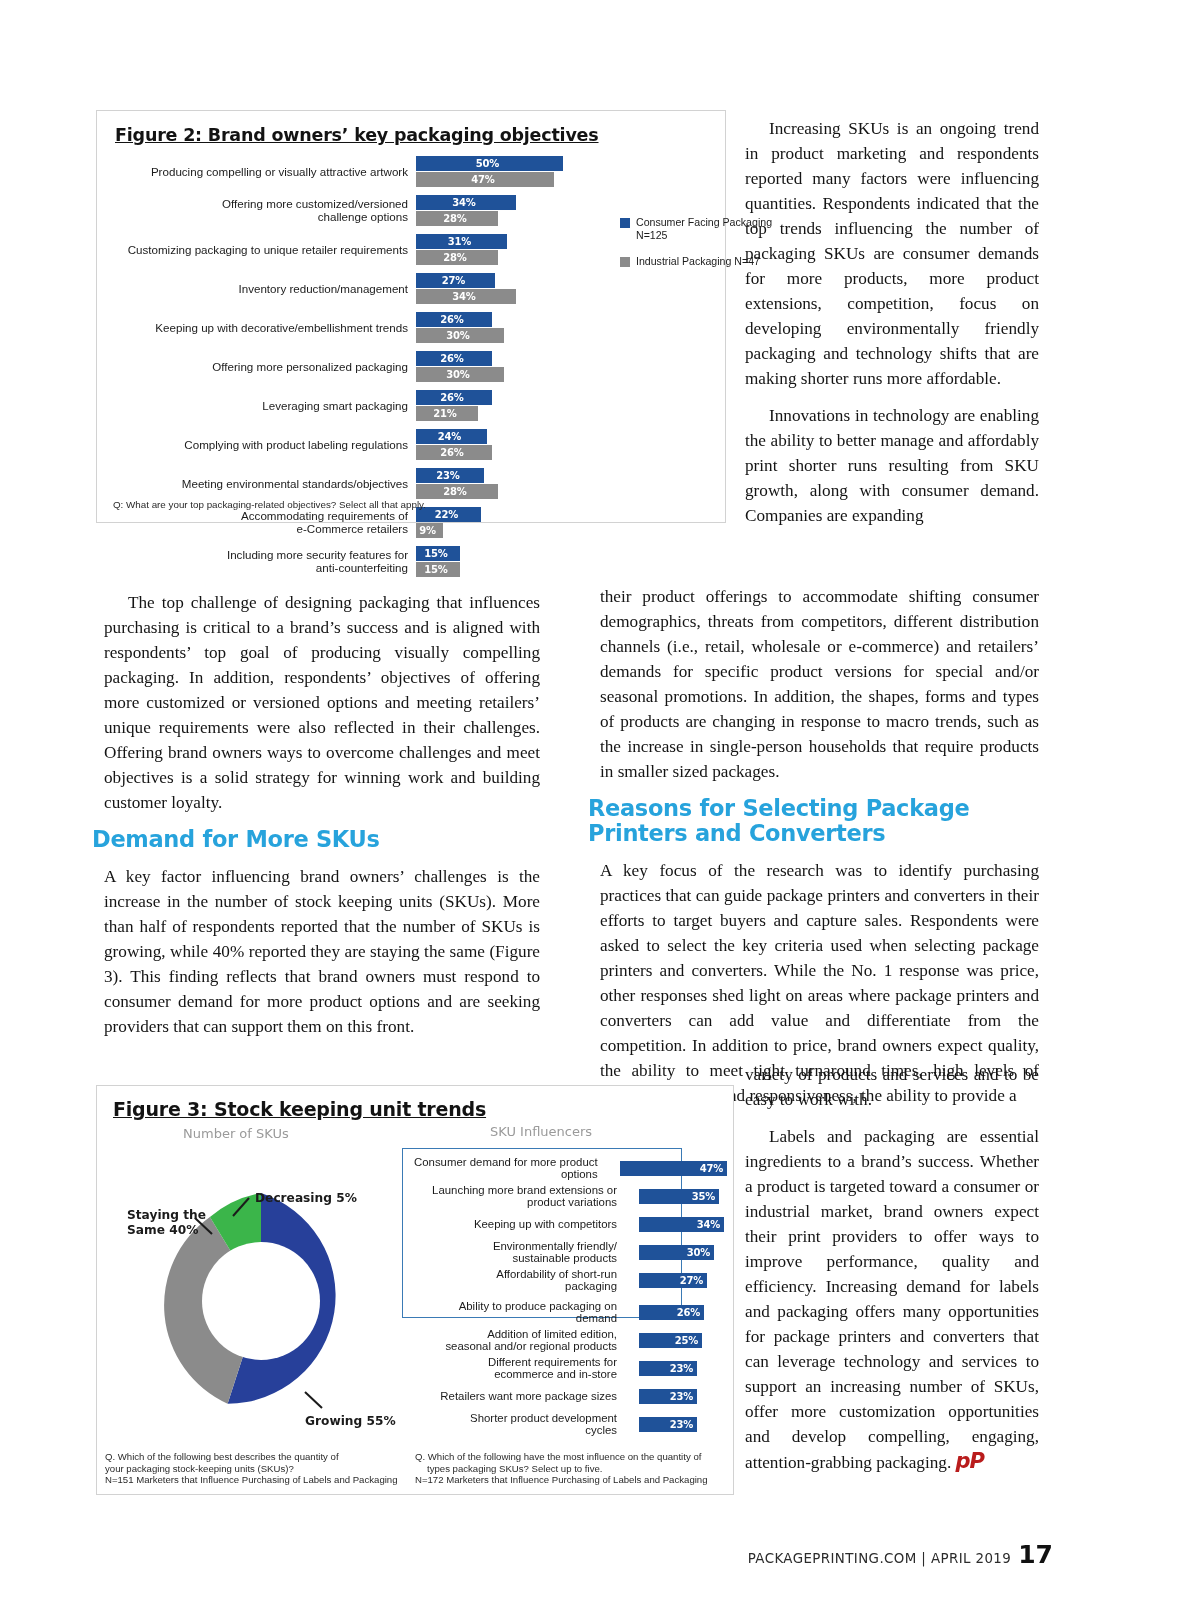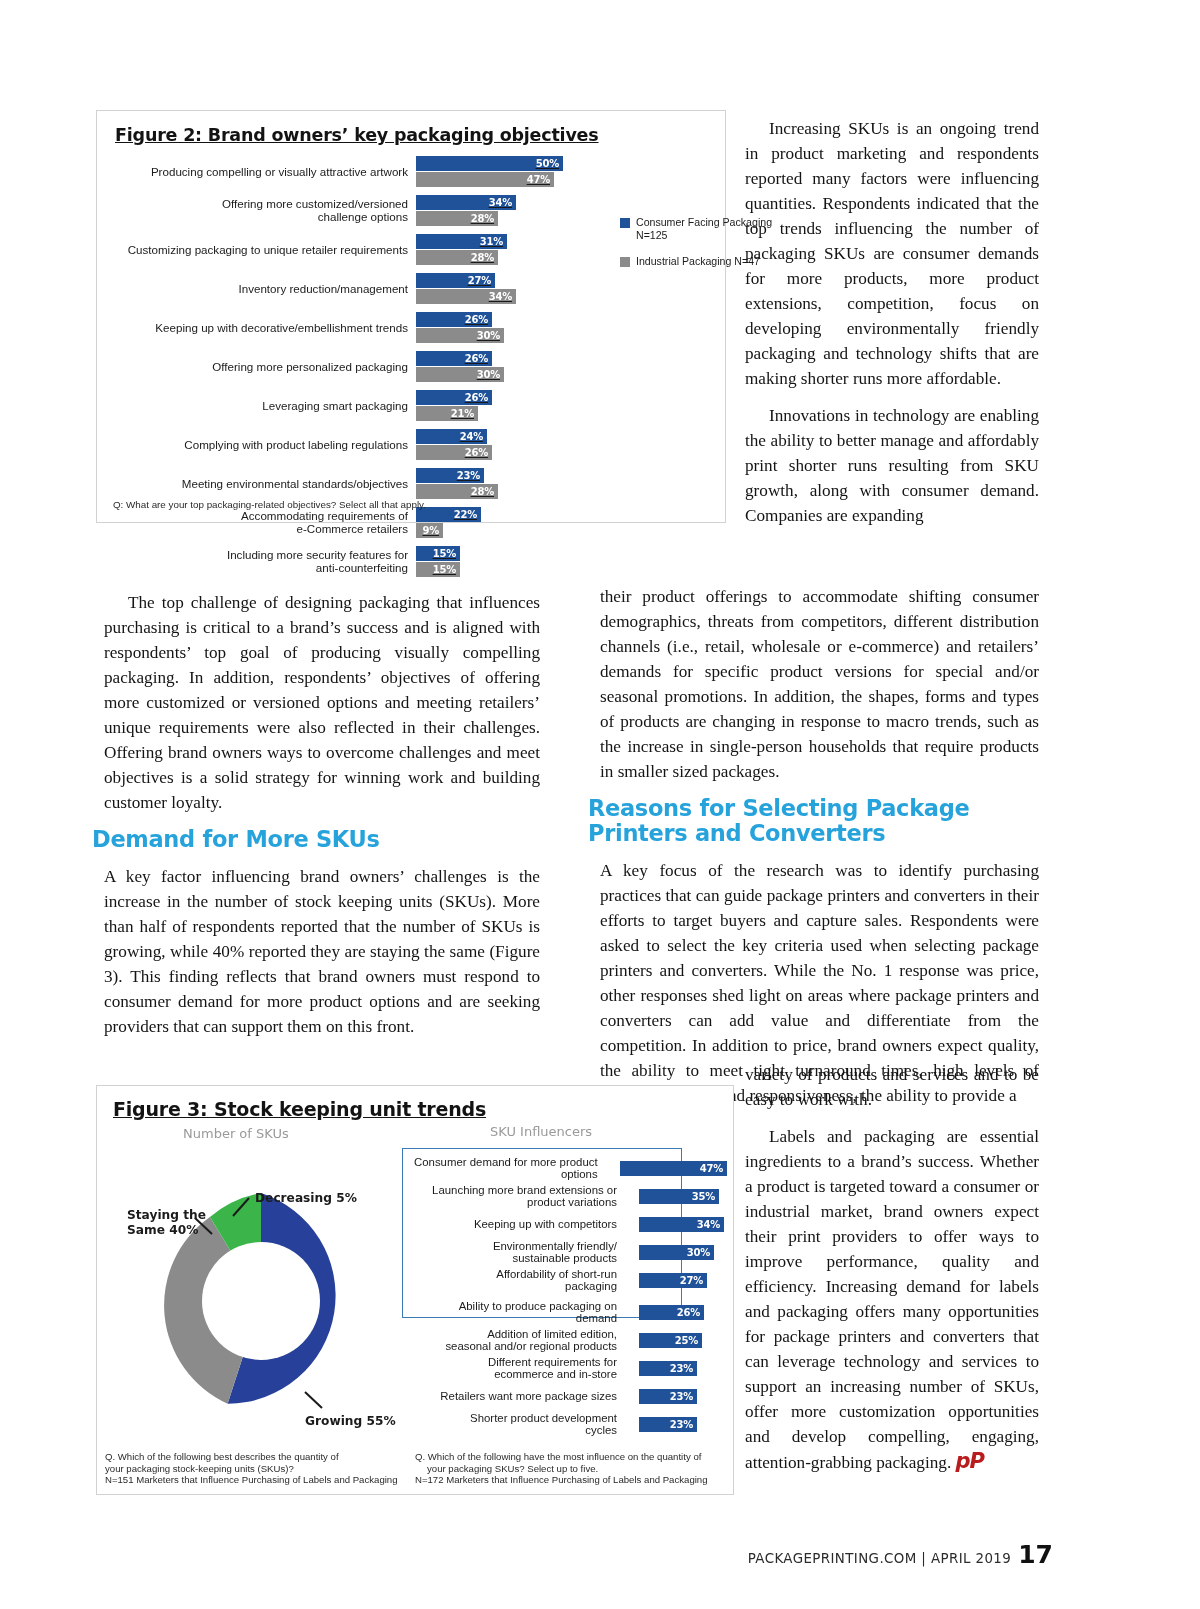--- a/index.html
+++ b/index.html
@@ -26,21 +26,21 @@
   .f2-rows{position:relative;margin-left:6px;}
   .f2-row{display:flex;align-items:center;margin-bottom:5px;height:34px;}
   .f2-label{
     width:305px;text-align:right;padding-right:8px;
     font-family:"Liberation Sans", sans-serif;font-size:11.6px;line-height:12.6px;
     color:#1b1b1b;
   }
   .f2-bars{position:relative;width:300px;}
   .bar{
     height:15px;position:relative;margin-bottom:1px;
-    display:flex;align-items:center;justify-content:flex-end;text-decoration:underline;
+    display:flex;align-items:center;justify-content:center;
   }
   .bar.blue{background:#1f5299;}
   .bar.gray{background:#8b8b8b;}
   .bar span{
     font-family:"DejaVu Sans", sans-serif;font-weight:bold;font-size:10px;
     color:#ffffff;padding-right:4px;letter-spacing:-0.2px;
   }
   .f2-legend{
     position:absolute;left:523px;top:105px;width:170px;
     font-family:"Liberation Sans", sans-serif;font-size:10.6px;color:#1b1b1b;
@@ -480,21 +480,21 @@
     </div>
 
     <div class="f3-notes">
       <div class="f3-note" id="note-left">
         <div>Q. Which of the following best describes the quantity of</div>
         <div>your packaging stock-keeping units (SKUs)?</div>
         <div>N=151 Marketers that Influence Purchasing of Labels and Packaging</div>
       </div>
       <div class="f3-note" id="note-right">
         <div>Q. Which of the following have the most influence on the quantity of</div>
-        <div class="ind">your packaging SKUs? Select up to five.</div>
+        <div class="ind">types packaging SKUs? Select up to five.</div>
         <div>N=172 Marketers that Influence Purchasing of Labels and Packaging</div>
       </div>
     </div>
   </div>
 
   <div class="footer">
     <span class="ftxt">PACKAGEPRINTING.COM | APRIL 2019</span>
     <span class="pnum">17</span>
   </div>
 

